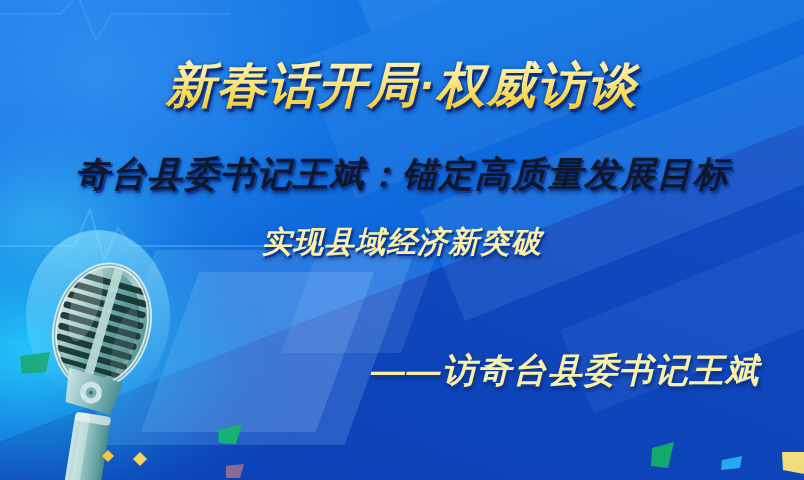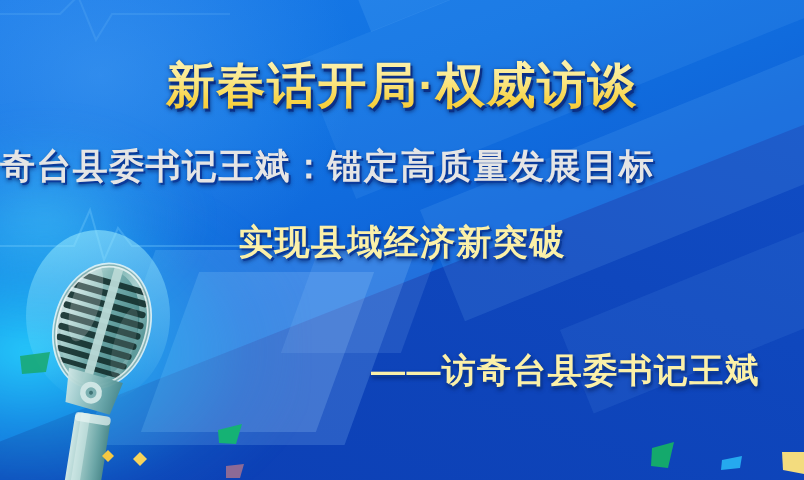--- a/index.html
+++ b/index.html
@@ -87,21 +87,21 @@
   .wave{position:absolute;left:0;top:150px;width:330px;height:130px;opacity:.55;}
   .wave2{position:absolute;left:0;top:0px;width:230px;height:120px;opacity:.35;}
 
   
   .conf{position:absolute;}
 
   
   .mic{position:absolute;left:24px;top:230px;width:160px;height:250px;}
 
   
-  .textwrap{position:absolute;left:0;top:0;width:804px;height:480px;}
+  .textwrap{position:absolute;left:0;top:0;width:804px;height:480px;font-style:italic;}
 
   .line{
     position:absolute;
     white-space:nowrap;
     font-weight:bold;
     letter-spacing:.02em;
   }
 
   .title{
     left:0;right:0;top:56px;
@@ -109,32 +109,32 @@
     font-size:49px;
     line-height:58px;
     letter-spacing:.03em;
     background:linear-gradient(180deg,#fdf3b4 0%,#fae98e 38%,#f8d64f 72%,#f6c82c 100%);
     -webkit-background-clip:text;background-clip:text;
     color:transparent;-webkit-text-fill-color:transparent;
     filter:drop-shadow(2px 3px 0px #0a2f86) drop-shadow(0 1px 2px rgba(6,30,90,.7));
   }
 
   .sub1{
-    left:0;right:0;top:144px;
-    text-align:left;
+    left:0;right:0;top:152px;
+    text-align:center;
     font-size:35px;line-height:44px;
     letter-spacing:.04em;
-    color:#e5e5e5;
+    color:#0f172a;
     text-shadow:2px 2px 0 #0b3a9a, 1px 3px 4px rgba(5,28,88,.75);
   }
 
   .sub2{
     left:0;right:0;top:220px;
     text-align:center;
-    font-size:35px;line-height:44px;
+    font-size:30px;line-height:44px;
     letter-spacing:.04em;
     color:#fbf0a8;
     text-shadow:2px 2px 0 #0b3a9a, 1px 3px 4px rgba(5,28,88,.75);
   }
 
   .byline{
     right:44px;top:348px;
     font-size:34px;line-height:44px;
     letter-spacing:.04em;
     color:#fbf0a8;

